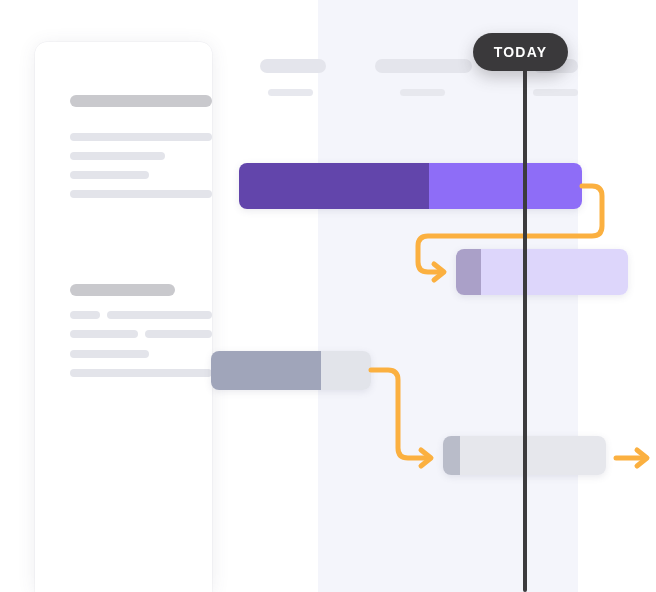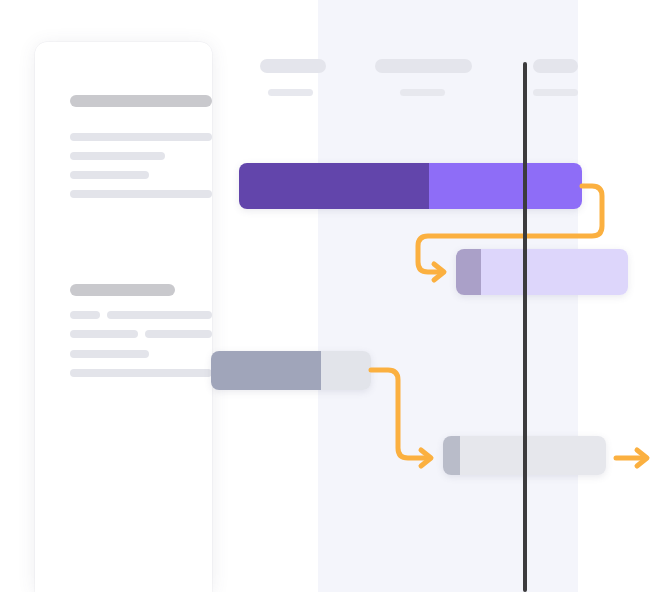--- a/index.html
+++ b/index.html
@@ -102,14 +102,17 @@
   <svg class="conn" id="connectors" viewBox="0 0 656 592" xmlns="http://www.w3.org/2000/svg">
       <path d="M 582 186 H 592 Q 602 186 602 196 V 226 Q 602 236 592 236 H 428 Q 418 236 418 246 V 262 Q 418 272 428 272 H 442" fill="none" stroke="#fbb040" stroke-width="5" stroke-linecap="round" stroke-linejoin="round"></path>
       <path d="M 434 264 L 444 272 L 434 280" fill="none" stroke="#fbb040" stroke-width="5" stroke-linecap="round" stroke-linejoin="round"></path>
       <path d="M 371 370 H 388 Q 398 370 398 380 V 448 Q 398 458 408 458 H 430" fill="none" stroke="#fbb040" stroke-width="5" stroke-linecap="round" stroke-linejoin="round"></path>
       <path d="M 421 450 L 431 458 L 421 466" fill="none" stroke="#fbb040" stroke-width="5" stroke-linecap="round" stroke-linejoin="round"></path>
       <path d="M 616 458 H 646" fill="none" stroke="#fbb040" stroke-width="5" stroke-linecap="round" stroke-linejoin="round"></path>
       <path d="M 637 450 L 647 458 L 637 466" fill="none" stroke="#fbb040" stroke-width="5" stroke-linecap="round" stroke-linejoin="round"></path>
     </svg>
 
   <div id="today-line" style="background: rgb(60, 59, 61);"></div>
+  <div id="today-pill" style="background: rgb(58, 57, 59);">
+    <span style="color: rgb(255, 255, 255);">TODAY</span>
+  </div>
 
 </div>
 
 </body></html>

